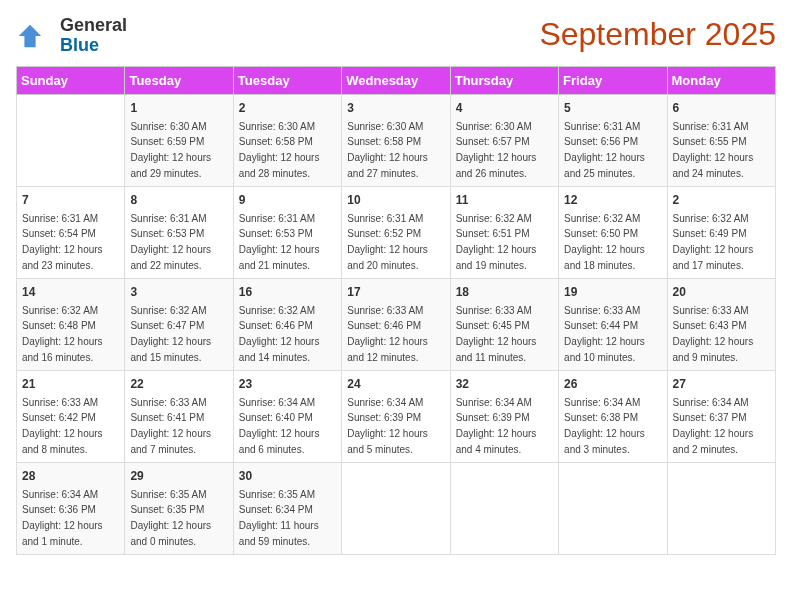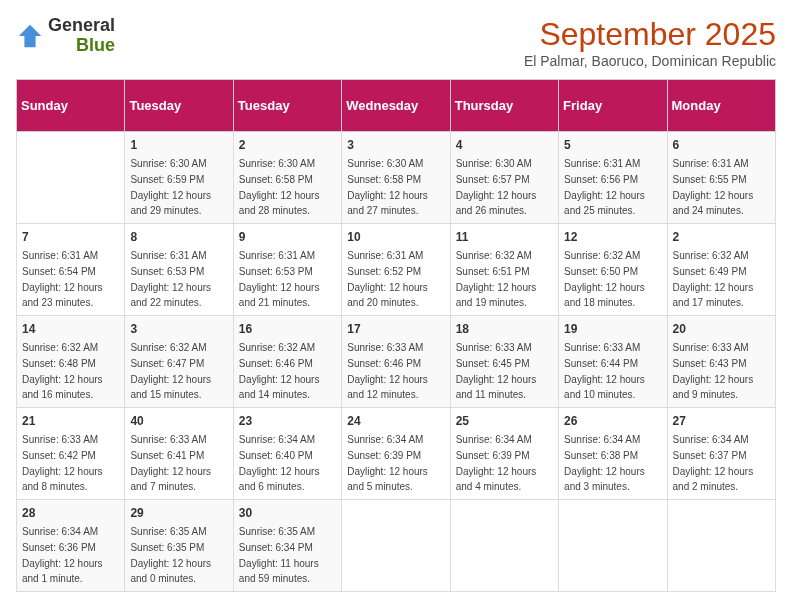--- a/index.html
+++ b/index.html
@@ -12,33 +12,32 @@
     }
     .header-area {
       display: flex;
       justify-content: space-between;
       align-items: flex-start;
       margin-bottom: 10px;
     }
     .logo {
       display: flex;
       align-items: center;
-      gap: 4px;
-      text-align: right;
+      gap: 16px;
     }
     .logo-text-general {
       font-size: 18px;
       font-weight: bold;
       color: #333;
       line-height: 1.1;
     }
     .logo-text-blue {
       font-size: 18px;
       font-weight: bold;
-      color: #4d7c0f;
+      color: #0369a1;
       line-height: 1.1;
     }
     .logo-icon {
       width: 28px;
       height: 28px;
     }
     .logo-block {
       display: flex;
       flex-direction: column;
       line-height: 1.1;
@@ -54,23 +53,23 @@
     .subtitle {
       font-size: 14px;
       color: #555;
     }
     table {
       width: 100%;
       border-collapse: collapse;
       font-size: 11px;
     }
     thead tr th {
-      background-color: #be185d;
+      background-color: #d946ef;
       color: #fff;
-      padding: 18px 4px;
+      padding: 6px 4px;
       text-align: left;
       font-size: 13px;
       font-weight: bold;
       border: 1px solid #ccc;
     }
     tbody tr td {
       border: 1px solid #ddd;
       vertical-align: top;
       padding: 4px 5px;
       height: 80px;
@@ -108,21 +107,20 @@
     <svg class="logo-icon" viewBox="0 0 40 40" xmlns="http://www.w3.org/2000/svg">
       <polygon points="20,4 36,20 28,20 28,36 12,36 12,20 4,20" fill="#4a90d9"></polygon>
     </svg>
     <div class="logo-block">
       <span class="logo-text-general">General</span>
       <span class="logo-text-blue">Blue</span>
     </div>
   </div>
   <div class="title-block">
     <div class="month-title">September 2025</div>
-    <div class="subtitle">El Palmar, Baoruco, Dominican Republic</div>
   </div>
 </div>
 
 <table>
   <thead>
     <tr>
     <th>Sunday</th>
         <th>Tuesday</th>
         <th>Tuesday</th>
         <th>Wednesday</th>
@@ -154,24 +152,24 @@
         <td><span class="day-num">14</span><span class="cell-info">Sunrise: 6:32 AM<br>Sunset: 6:48 PM<br>Daylight: 12 hours and 16 minutes.</span></td>
         <td><span class="day-num">3</span><span class="cell-info">Sunrise: 6:32 AM<br>Sunset: 6:47 PM<br>Daylight: 12 hours and 15 minutes.</span></td>
         <td><span class="day-num">16</span><span class="cell-info">Sunrise: 6:32 AM<br>Sunset: 6:46 PM<br>Daylight: 12 hours and 14 minutes.</span></td>
         <td><span class="day-num">17</span><span class="cell-info">Sunrise: 6:33 AM<br>Sunset: 6:46 PM<br>Daylight: 12 hours and 12 minutes.</span></td>
         <td><span class="day-num">18</span><span class="cell-info">Sunrise: 6:33 AM<br>Sunset: 6:45 PM<br>Daylight: 12 hours and 11 minutes.</span></td>
         <td><span class="day-num">19</span><span class="cell-info">Sunrise: 6:33 AM<br>Sunset: 6:44 PM<br>Daylight: 12 hours and 10 minutes.</span></td>
         <td><span class="day-num">20</span><span class="cell-info">Sunrise: 6:33 AM<br>Sunset: 6:43 PM<br>Daylight: 12 hours and 9 minutes.</span></td>
       </tr>
       <tr>
         <td><span class="day-num">21</span><span class="cell-info">Sunrise: 6:33 AM<br>Sunset: 6:42 PM<br>Daylight: 12 hours and 8 minutes.</span></td>
-        <td><span class="day-num">40</span><span class="cell-info">Sunrise: 6:33 AM<br>Sunset: 6:41 PM<br>Daylight: 12 hours and 7 minutes.</span></td>
+        <td><span class="day-num">22</span><span class="cell-info">Sunrise: 6:33 AM<br>Sunset: 6:41 PM<br>Daylight: 12 hours and 7 minutes.</span></td>
         <td><span class="day-num">23</span><span class="cell-info">Sunrise: 6:34 AM<br>Sunset: 6:40 PM<br>Daylight: 12 hours and 6 minutes.</span></td>
         <td><span class="day-num">24</span><span class="cell-info">Sunrise: 6:34 AM<br>Sunset: 6:39 PM<br>Daylight: 12 hours and 5 minutes.</span></td>
-        <td><span class="day-num">25</span><span class="cell-info">Sunrise: 6:34 AM<br>Sunset: 6:39 PM<br>Daylight: 12 hours and 4 minutes.</span></td>
+        <td><span class="day-num">32</span><span class="cell-info">Sunrise: 6:34 AM<br>Sunset: 6:39 PM<br>Daylight: 12 hours and 4 minutes.</span></td>
         <td><span class="day-num">26</span><span class="cell-info">Sunrise: 6:34 AM<br>Sunset: 6:38 PM<br>Daylight: 12 hours and 3 minutes.</span></td>
         <td><span class="day-num">27</span><span class="cell-info">Sunrise: 6:34 AM<br>Sunset: 6:37 PM<br>Daylight: 12 hours and 2 minutes.</span></td>
       </tr>
       <tr>
         <td><span class="day-num">28</span><span class="cell-info">Sunrise: 6:34 AM<br>Sunset: 6:36 PM<br>Daylight: 12 hours and 1 minute.</span></td>
         <td><span class="day-num">29</span><span class="cell-info">Sunrise: 6:35 AM<br>Sunset: 6:35 PM<br>Daylight: 12 hours and 0 minutes.</span></td>
         <td><span class="day-num">30</span><span class="cell-info">Sunrise: 6:35 AM<br>Sunset: 6:34 PM<br>Daylight: 11 hours and 59 minutes.</span></td>
         <td class="empty-cell"></td>
         <td class="empty-cell"></td>
         <td class="empty-cell"></td>

